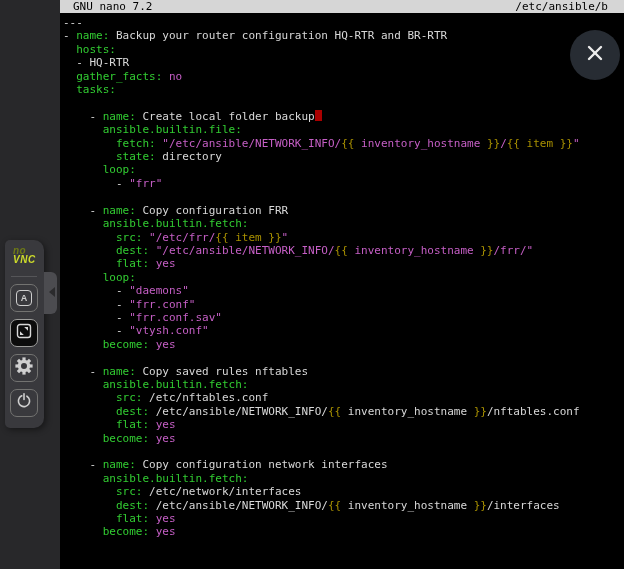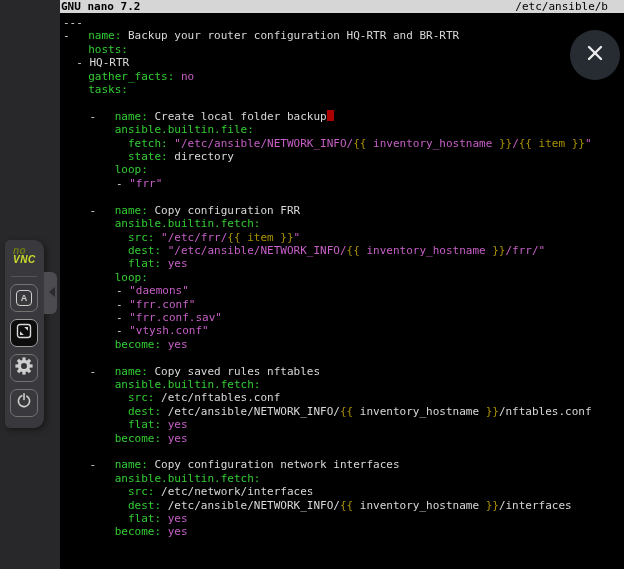--- a/index.html
+++ b/index.html
@@ -76,30 +76,30 @@
     position:absolute; left:60px; top:0; width:564px; height:569px;
     background:var(--terminal-bg,#000);
   }
   .titlebar {
     position:absolute; left:0; top:0; width:564px; height:13px;
     background:var(--titlebar-bg,#d6d6d6);
     color:var(--titlebar-text,#000);
     font-size:11px; line-height:13px;
     white-space:pre;
   }
-  .titlebar .t-left  { position:absolute; left:1px; top:0;font-weight:bold; }
+  .titlebar .t-left  { position:absolute; left:13px; top:0; }
   .titlebar .t-right { position:absolute; right:16px;  top:0; }
   .editor {
     position:absolute; left:3px; top:16px; width:561px;
     font-size:11px; line-height:13.42px;
     color:var(--default-text,#d8d8d8);
   }
   .line  { white-space:pre; height:13.42px; }
   .tok-d { color:var(--default-text,#d8d8d8); }
-  .tok-k { color:var(--key-green,#32cd32);margin-left:12px; }
+  .tok-k { color:var(--key-green,#32cd32); }
   .tok-s { color:var(--string-magenta,#c65fc6); }
   .tok-j { color:var(--jinja-yellow,#a89000); }
   .tok-cur {
     display:inline-block; width:7px; height:11px;
     background:var(--cursor-red,#aa0000);
     vertical-align:middle; margin-bottom:2px;
   }
 </style>
 </head>
 <body>

